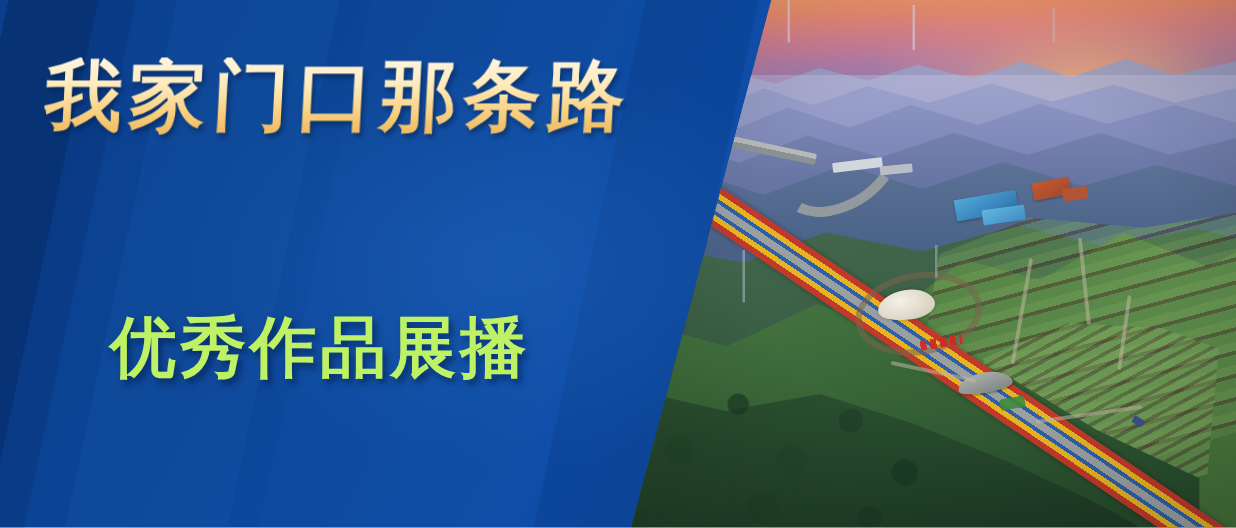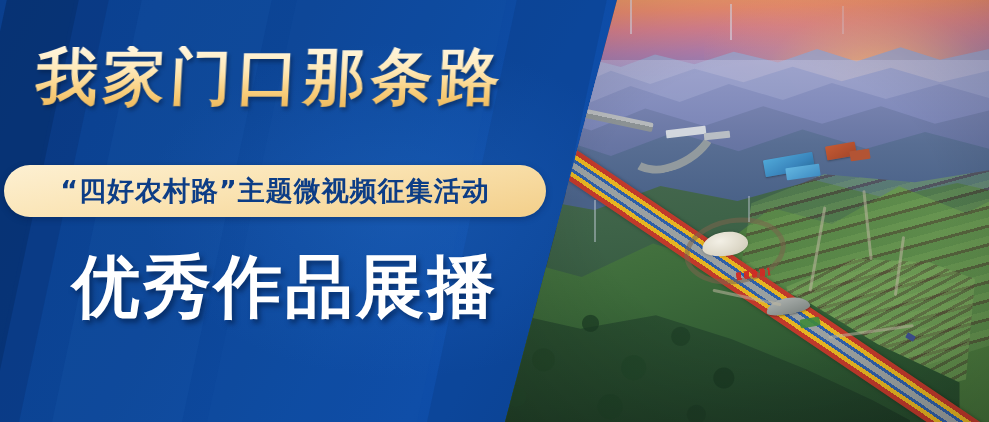--- a/index.html
+++ b/index.html
@@ -366,27 +366,27 @@
   .pill-text {
     font-size: 27px;
     font-weight: 700;
     letter-spacing: 1px;
     color: #0c3d86;
     font-family: "DejaVu Sans", "Liberation Sans", sans-serif;
     white-space: nowrap;
   }
   .subhead {
     position: absolute;
-    left: 72px;
+    left: 88px;
     top: 252px;
-    font-size: 68px;
+    font-size: 53px;
     line-height: 1;
     font-weight: 700;
     letter-spacing: 3px;
-    color: #ffffff;
+    color: #bef264;
     font-family: "DejaVu Serif", "Liberation Serif", serif;
     text-shadow: 3px 4px 5px rgba(2,26,66,0.55);
     white-space: nowrap;
   }
 </style>
 </head>
 <body>
 
 <div class="banner">
 
@@ -459,21 +459,18 @@
 
       <div class="photo-vig"></div>
     </div>
     <div class="photo-shade"></div>
   </div>
 
   <div class="content">
 
     <div class="headline">我家门口那条路</div>
 
-    <div class="pill">
-      <span class="pill-text">“四好农村路”主题微视频征集活动</span>
-    </div>
 
     <div class="subhead">优秀作品展播</div>
 
   </div>
 
 </div>
 
 </body></html>

